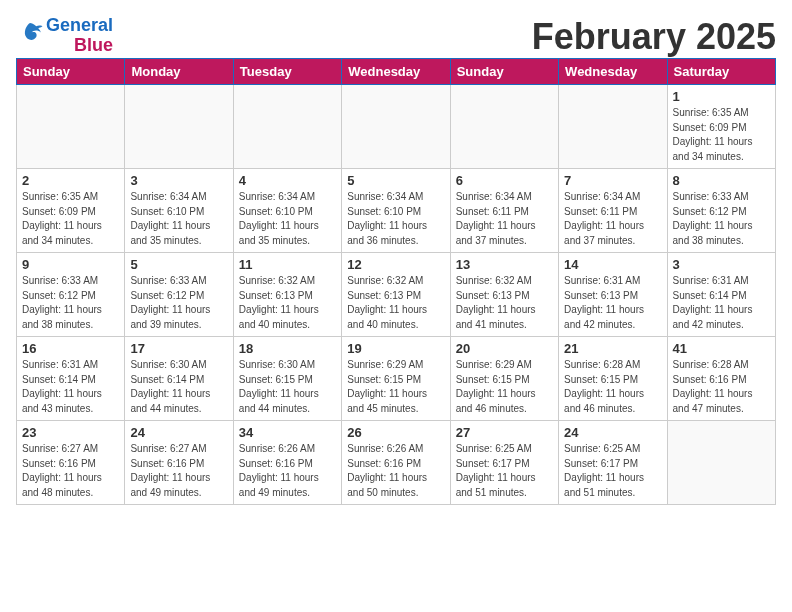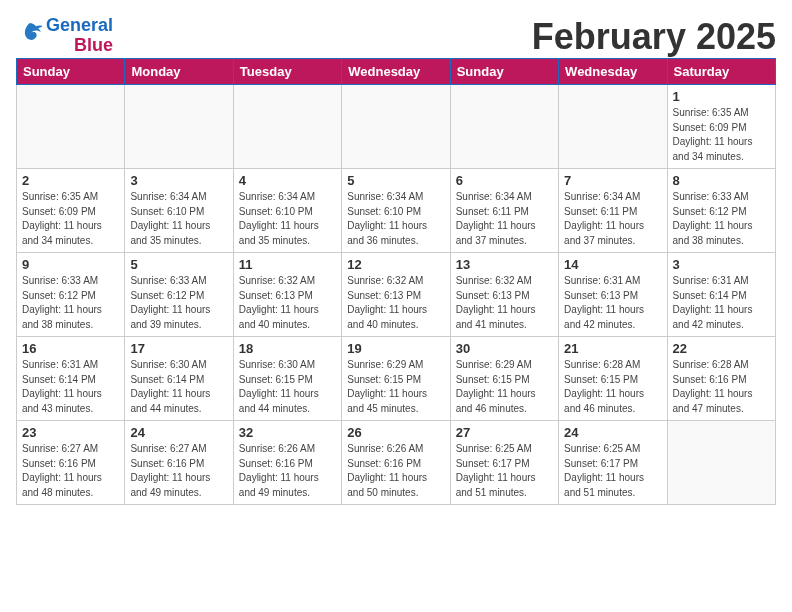--- a/index.html
+++ b/index.html
@@ -258,35 +258,35 @@
 and 44 minutes.</div>
         </td>
         <td>
           <span class="day-num">19</span>
           <div class="day-info" style="white-space: pre-line;">Sunrise: 6:29 AM
 Sunset: 6:15 PM
 Daylight: 11 hours
 and 45 minutes.</div>
         </td>
         <td>
-          <span class="day-num">30</span>
+          <span class="day-num">20</span>
           <div class="day-info" style="white-space: pre-line;">Sunrise: 6:29 AM
 Sunset: 6:15 PM
 Daylight: 11 hours
 and 46 minutes.</div>
         </td>
         <td>
           <span class="day-num">21</span>
           <div class="day-info" style="white-space: pre-line;">Sunrise: 6:28 AM
 Sunset: 6:15 PM
 Daylight: 11 hours
 and 46 minutes.</div>
         </td>
         <td>
-          <span class="day-num">22</span>
+          <span class="day-num">41</span>
           <div class="day-info" style="white-space: pre-line;">Sunrise: 6:28 AM
 Sunset: 6:16 PM
 Daylight: 11 hours
 and 47 minutes.</div>
         </td>
       </tr>
       <tr>
         <td>
           <span class="day-num">23</span>
           <div class="day-info" style="white-space: pre-line;">Sunrise: 6:27 AM
@@ -295,21 +295,21 @@
 and 48 minutes.</div>
         </td>
         <td>
           <span class="day-num">24</span>
           <div class="day-info" style="white-space: pre-line;">Sunrise: 6:27 AM
 Sunset: 6:16 PM
 Daylight: 11 hours
 and 49 minutes.</div>
         </td>
         <td>
-          <span class="day-num">32</span>
+          <span class="day-num">34</span>
           <div class="day-info" style="white-space: pre-line;">Sunrise: 6:26 AM
 Sunset: 6:16 PM
 Daylight: 11 hours
 and 49 minutes.</div>
         </td>
         <td>
           <span class="day-num">26</span>
           <div class="day-info" style="white-space: pre-line;">Sunrise: 6:26 AM
 Sunset: 6:16 PM
 Daylight: 11 hours

